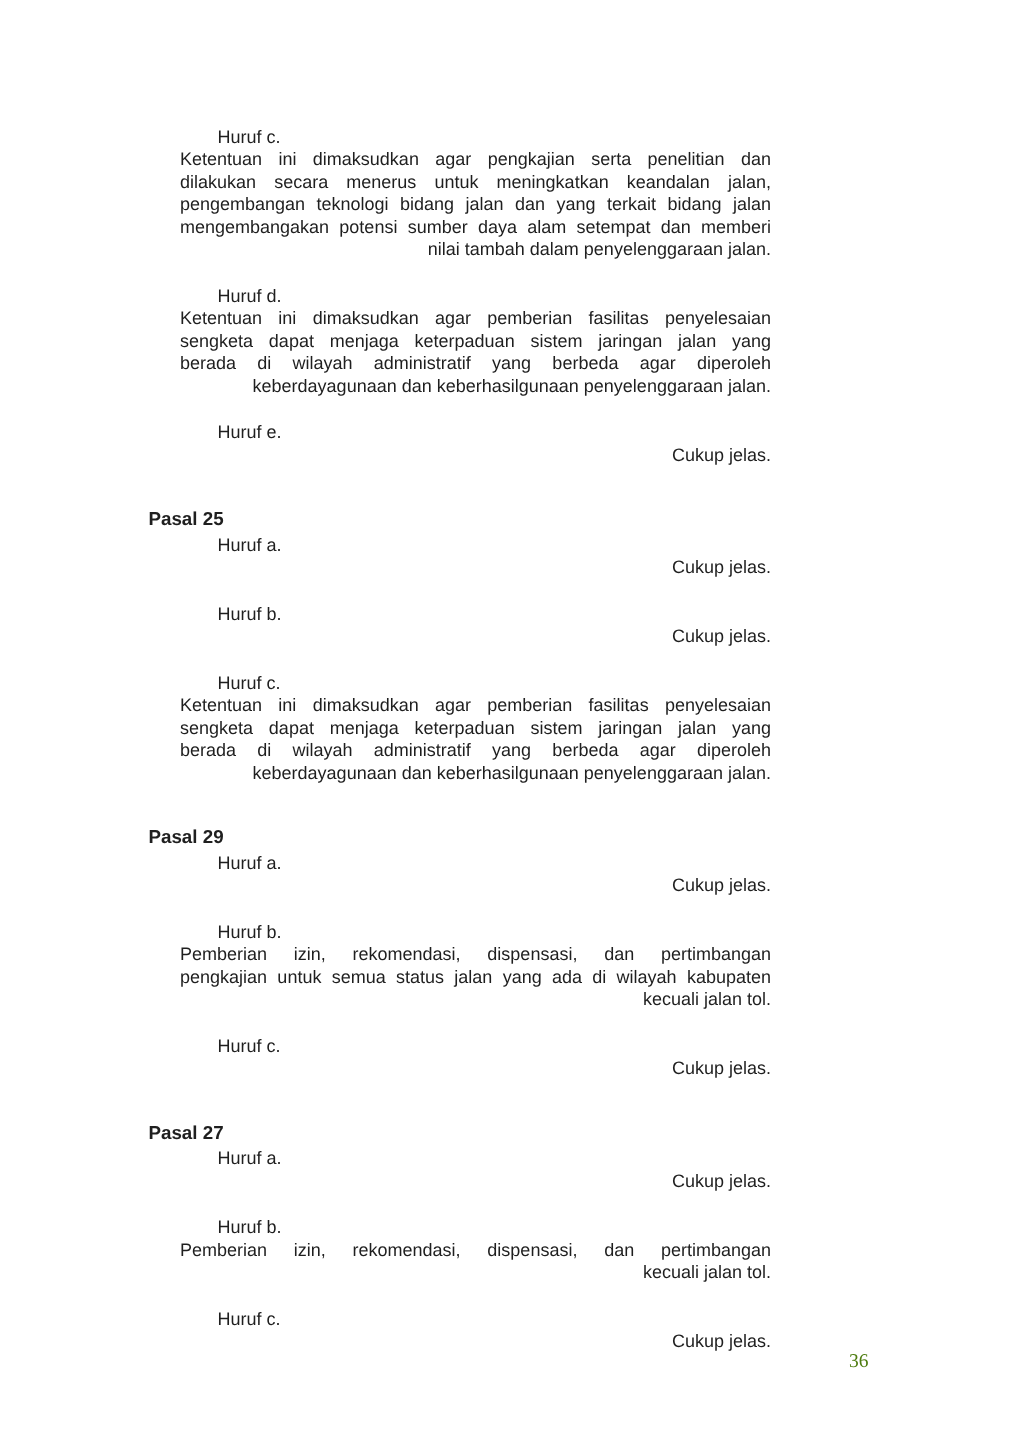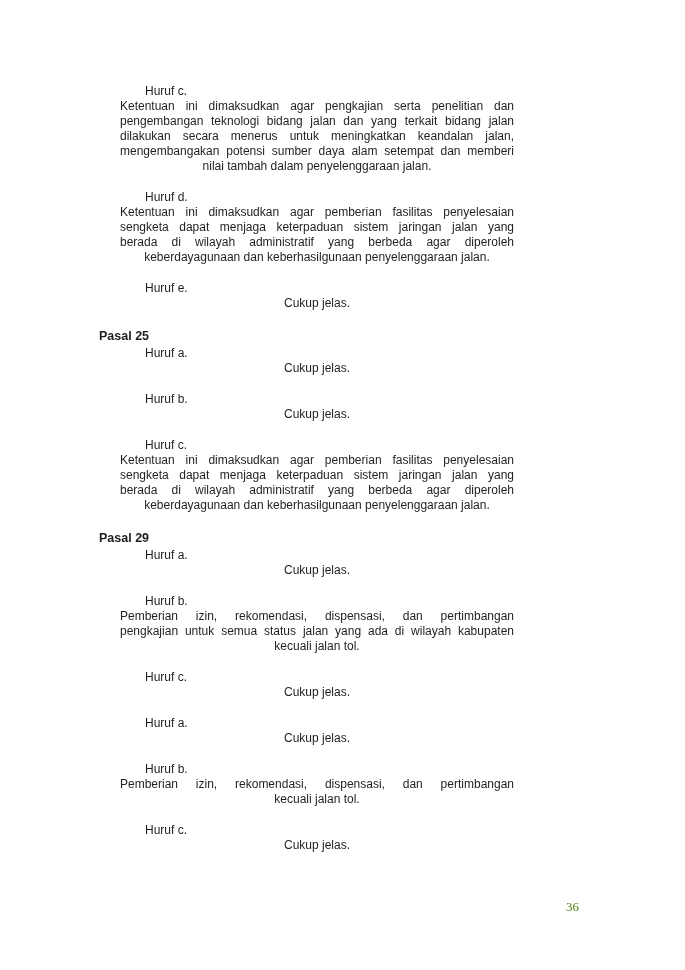--- a/index.html
+++ b/index.html
@@ -19,34 +19,34 @@
   .doc {
     position: absolute;
     top: 84px;
     left: 0;
     right: 0;
     font-size: 12px;
     line-height: 15px;
   }
   .pasal {
     margin-left: 99px;
-    margin-top: 18px;
+    margin-top: 28px;
     margin-bottom: 2px;
     font-weight: bold;
     font-size: 12.5px;
   }
   .huruf { margin-top: 16px; }
   .doc > .huruf:first-child { margin-top: 0; }
   .pasal + .huruf { margin-top: 0; }
   .huruf-label { margin-left: 145px; }
   .para {
     margin-left: 120px;
     width: 394px;
   }
-  .line { text-align: center; }
+  .line { text-align: right; }
   .jline {
     text-align: justify;
     text-align-last: justify;
   }
   .page-number {
     position: absolute;
     top: 899px;
     left: 566px;
     font-family: "Liberation Serif", serif;
     font-size: 13px;
@@ -55,22 +55,22 @@
 </style>
 </head>
 <body>
 
 <div class="page">
   <div class="doc">
       <div class="huruf">
         <div class="huruf-label">Huruf c.</div>
         <div class="para">
           <div class="line jline">Ketentuan ini dimaksudkan agar pengkajian serta penelitian dan</div>
+          <div class="line jline">dilakukan secara menerus untuk meningkatkan keandalan jalan,</div>
           <div class="line jline">pengembangan teknologi bidang jalan dan yang terkait bidang jalan</div>
-          <div class="line jline">dilakukan secara menerus untuk meningkatkan keandalan jalan,</div>
           <div class="line jline">mengembangakan potensi sumber daya alam setempat dan memberi</div>
           <div class="line">nilai tambah dalam penyelenggaraan jalan.</div>
         </div>
       </div>
       <div class="huruf">
         <div class="huruf-label">Huruf d.</div>
         <div class="para">
           <div class="line jline">Ketentuan ini dimaksudkan agar pemberian fasilitas penyelesaian</div>
           <div class="line jline">sengketa dapat menjaga keterpaduan sistem jaringan jalan yang</div>
           <div class="line jline">berada di wilayah administratif yang berbeda agar diperoleh</div>
@@ -119,20 +119,21 @@
           <div class="line jline">pengkajian untuk semua status jalan yang ada di wilayah kabupaten</div>
           <div class="line">kecuali jalan tol.</div>
         </div>
       </div>
       <div class="huruf">
         <div class="huruf-label">Huruf c.</div>
         <div class="para">
           <div class="line">Cukup jelas.</div>
         </div>
       </div>
+      <div class="pasal">Pasal 27</div>
       <div class="huruf">
         <div class="huruf-label">Huruf a.</div>
         <div class="para">
           <div class="line">Cukup jelas.</div>
         </div>
       </div>
       <div class="huruf">
         <div class="huruf-label">Huruf b.</div>
         <div class="para">
           <div class="line jline">Pemberian izin, rekomendasi, dispensasi, dan pertimbangan</div>

